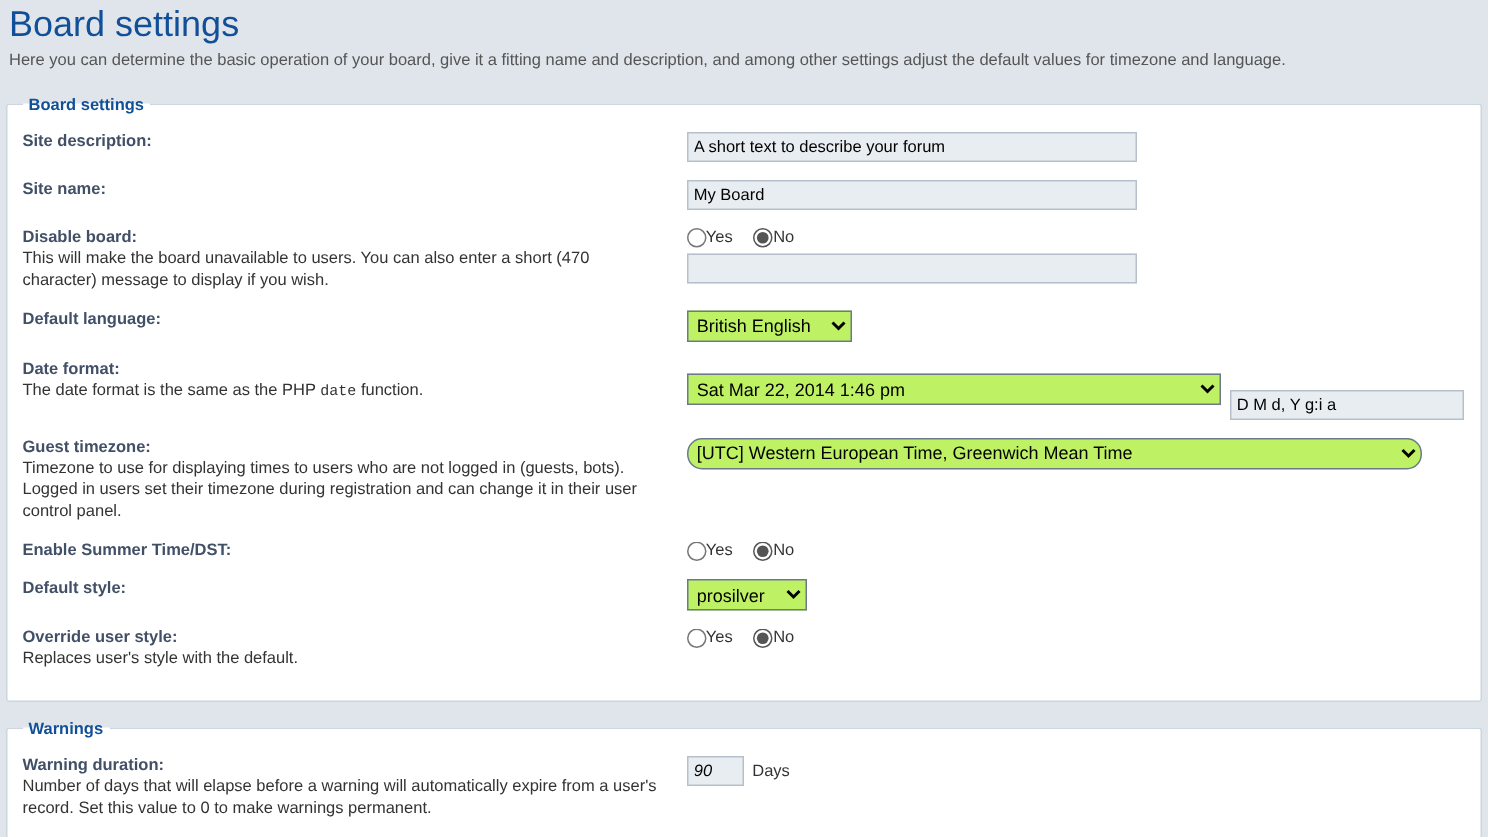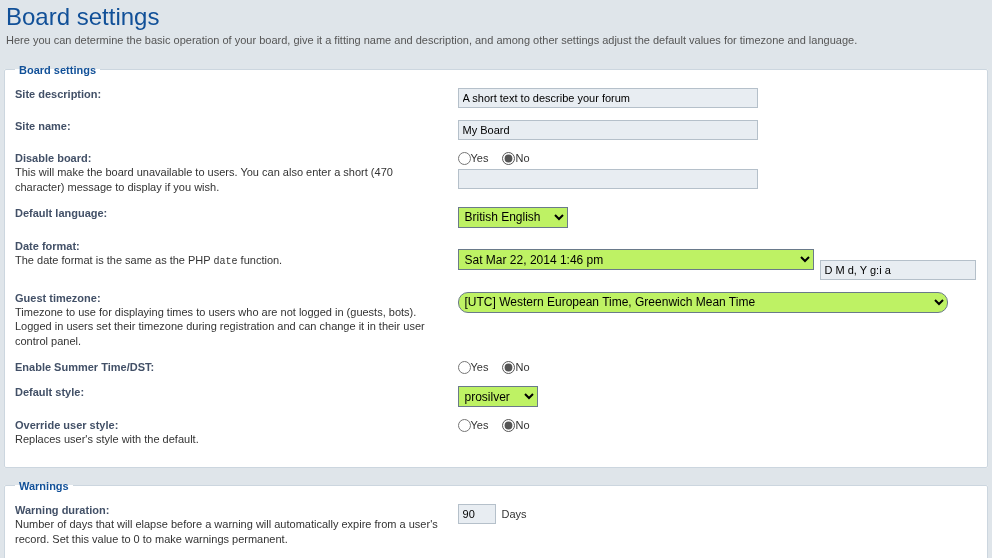--- a/index.html
+++ b/index.html
@@ -76,21 +76,21 @@
   }
   input[type=text] {
     font-family: "Lucida Grande", Arial, sans-serif;
     font-size: 11px;
     background: #e8edf2;
     border: 1px solid #b5c0ca;
     padding: 2px 4px;
     height: 20px;
   }
   input.wide { width: 300px; }
-  input.small { width: 38px; }
+  input.small { width: 38px; font-style: italic; }
   input.fmt { width: 156px; margin-top: 20px; }
   select {
     font-family: Arial, sans-serif;
     font-size: 12px;
     background: #bef264;
     border: 1px solid #6a7a8a;
     padding: 1px 2px;
     height: 21px;
   }
   select.sel-lang { width: 110px; }

